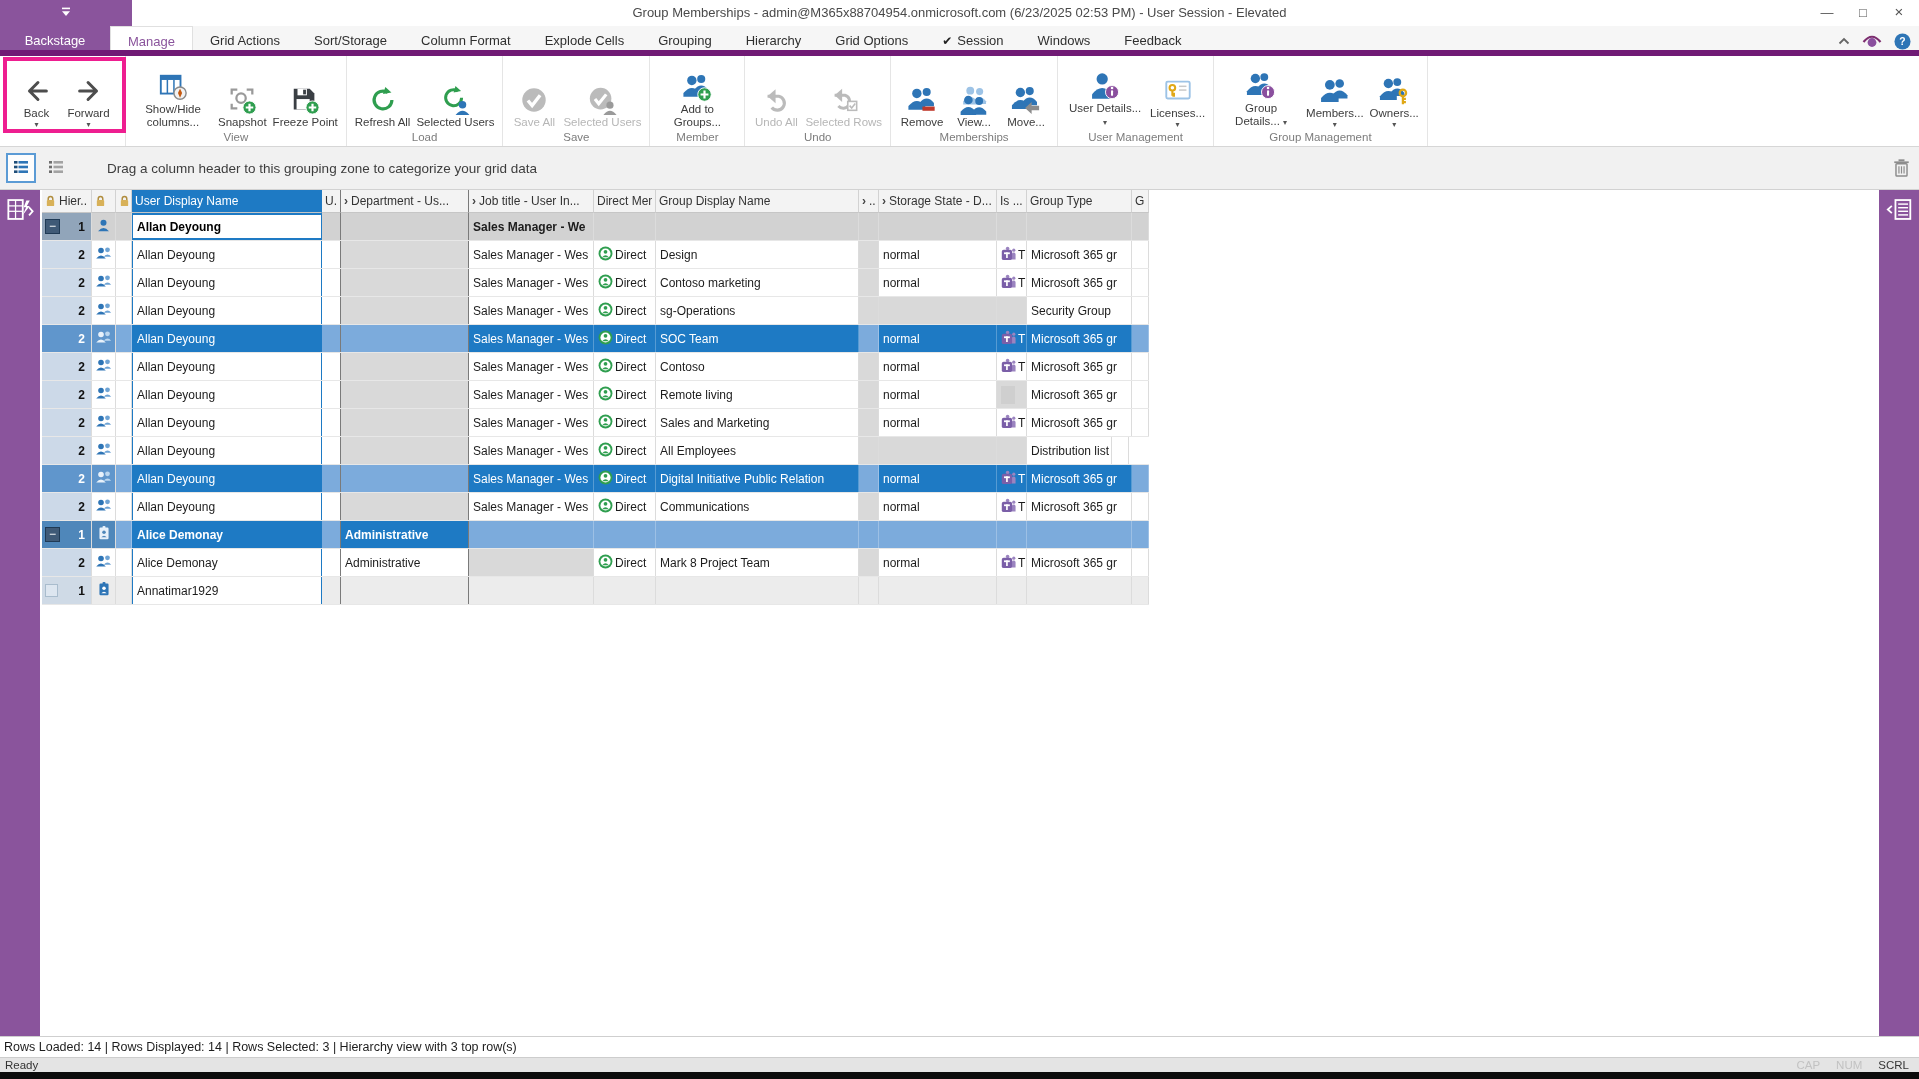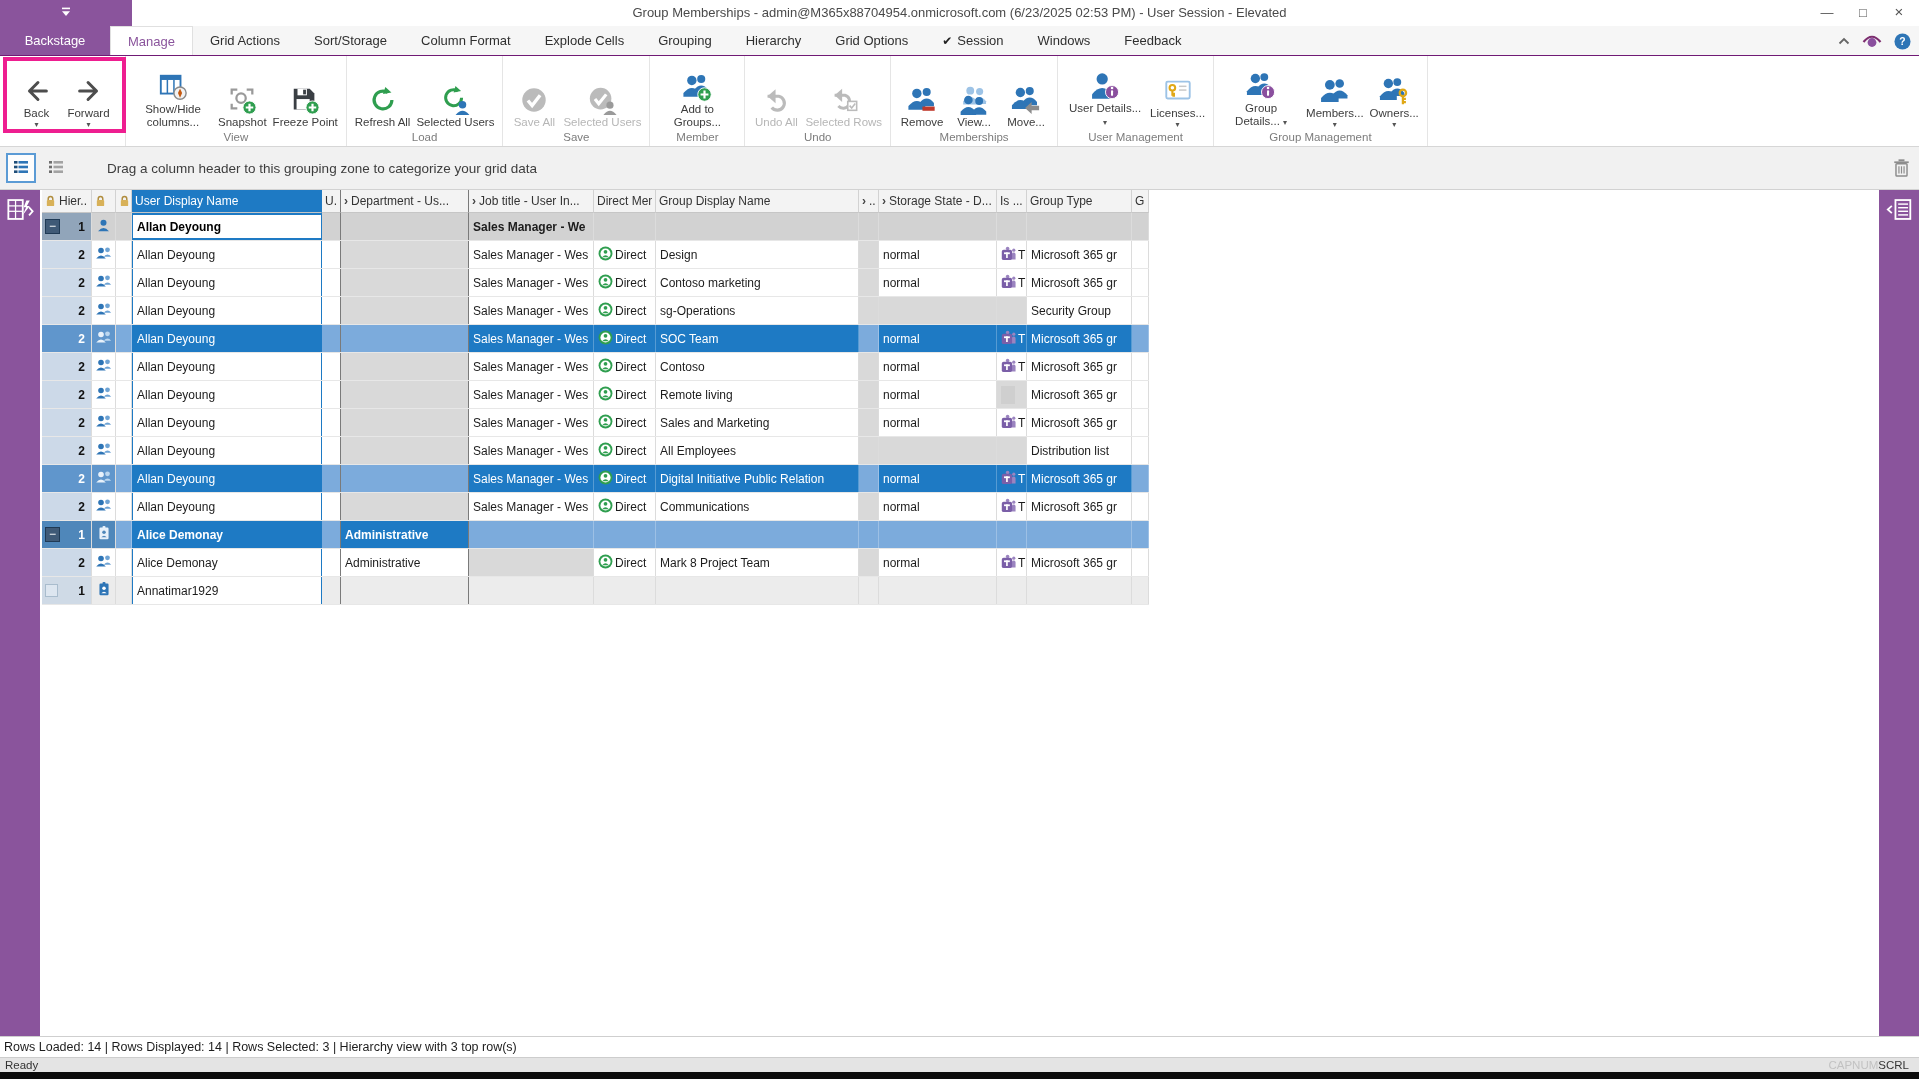--- a/index.html
+++ b/index.html
@@ -8,21 +8,21 @@
      font-family:"Liberation Sans",sans-serif;font-size:12px;color:#222}
 
 
 #titlebar{position:absolute;top:0;left:0;right:0;height:26px;background:#fff}
 #qat{position:absolute;left:0;top:0;width:132px;height:26px;background:#8a549c;display:flex;align-items:center;justify-content:center}
 #title{position:absolute;left:250px;right:250px;top:0;height:26px;text-align:center;line-height:26px;color:#4a4a4a;font-size:13px;white-space:nowrap;overflow:hidden}
 #winctrl{position:absolute;right:2px;top:0;height:26px;display:flex}
 .wbtn{width:36px;text-align:center;line-height:24px;color:#555;font-size:14px;cursor:default}
 
 
-#tabrow{position:absolute;top:26px;left:0;right:0;height:30px;background:#f6f6f6;border-bottom:1px solid #701a75;display:flex}
+#tabrow{position:absolute;top:26px;left:0;right:0;height:30px;background:#f6f6f6;border-bottom:6px solid #701a75;display:flex}
 .tab{padding:0 17px;line-height:29px;font-size:13px;color:#2f2f2f;white-space:nowrap}
 .tab .check{margin-right:5px;font-size:12px;color:#222}
 .tab.backstage{background:#8a549c;color:#fff;min-width:110px;text-align:center}
 .tab.active{background:#fff;color:#8a549c;border:1px solid #e0e0e0;border-bottom:none}
 #ribbon-right{position:absolute;right:8px;top:28px;display:flex;gap:12px;align-items:center;height:26px}
 #ribbon-right .icon{display:flex;align-items:center}
 
 
 #ribbon{position:absolute;top:56px;left:0;right:0;height:91px;background:#fff;border-bottom:1px solid #d6d6d6;display:flex;align-items:stretch}
 .rgroup{display:flex;flex-direction:column;border-right:1px solid #e5e5e5;padding:1px 5px 0}
@@ -84,21 +84,21 @@
 .colbox-sp{width:15px}
 .chkbox{width:13px;height:13px;background:#dde6f0;border:1px solid #a9bccd}
 .dcell .dlabel{margin-left:2px}
 .istext{margin-left:1px}
 .isbox{width:14px;height:18px;background:#cfcfcf}
 
 
 #status1{position:absolute;left:0;right:0;top:1036px;height:21px;background:#fff;border-top:1px solid #cfcfcf;line-height:20px;padding-left:4px;font-size:12.5px;color:#1d1d1d}
 #status2{position:absolute;left:0;right:0;top:1057px;height:15px;background:#e4e4e4;border-top:1px solid #cdcdcd}
 #status2 .ready{position:absolute;left:5px;top:0;line-height:14px;font-size:11.5px;color:#333}
-#locks{position:absolute;right:10px;top:0;display:flex;line-height:14px;font-size:11.5px}
+#locks{position:absolute;right:10px;top:0;display:flex;gap:16px;line-height:14px;font-size:11.5px}
 .lock-off{color:#c2c2c2}
 .lock-on{color:#353535}
 #taskbar{position:absolute;left:0;right:0;top:1072px;height:7px;background:#0b0b0b}
 </style>
 </head>
 <body>
 
 <div id="app">
 
   <div id="titlebar">
@@ -895,21 +895,21 @@
                 <circle cx="8" cy="8" r="5.4" fill="#fff"></circle>
                 <circle cx="8" cy="6.2" r="2" fill="#2f9e4f"></circle>
                 <path d="M4.4 11.9 q3.6 -4 7.2 0 z" fill="#2f9e4f"></path>
               </svg></span>
             <span class="dlabel">Direct</span>
           </div>
           <div class="gcell bg-white" style="width: 203px;">All Employees</div>
           <div class="gcell bg-gray" style="width: 20px;"></div>
           <div class="gcell bg-gray" style="width: 118px;"></div>
           <div class="gcell bg-gray" style="width: 30px;"></div>
-          <div class="gcell bg-white" style="width: 105px;">Distribution list</div>
+          <div class="gcell bg-white" style="width: 85px;">Distribution list</div>
           <div class="gcell bg-white" style="width: 17px;"></div>
         </div>
         <div class="grow rsel">
           <div class="gcell c0 ind-sel2" style="width: 50px;">
             <span class="colbox-sp"></span>
             <span class="lvlnum">2</span>
           </div>
           <div class="gcell c1 ind-sel2" style="width: 24px;">
             <span class="icon"><svg width="18" height="14" viewBox="0 0 18 14">
                 <circle cx="12.5" cy="3.8" r="2.4" fill="#bcd7f0"></circle>

